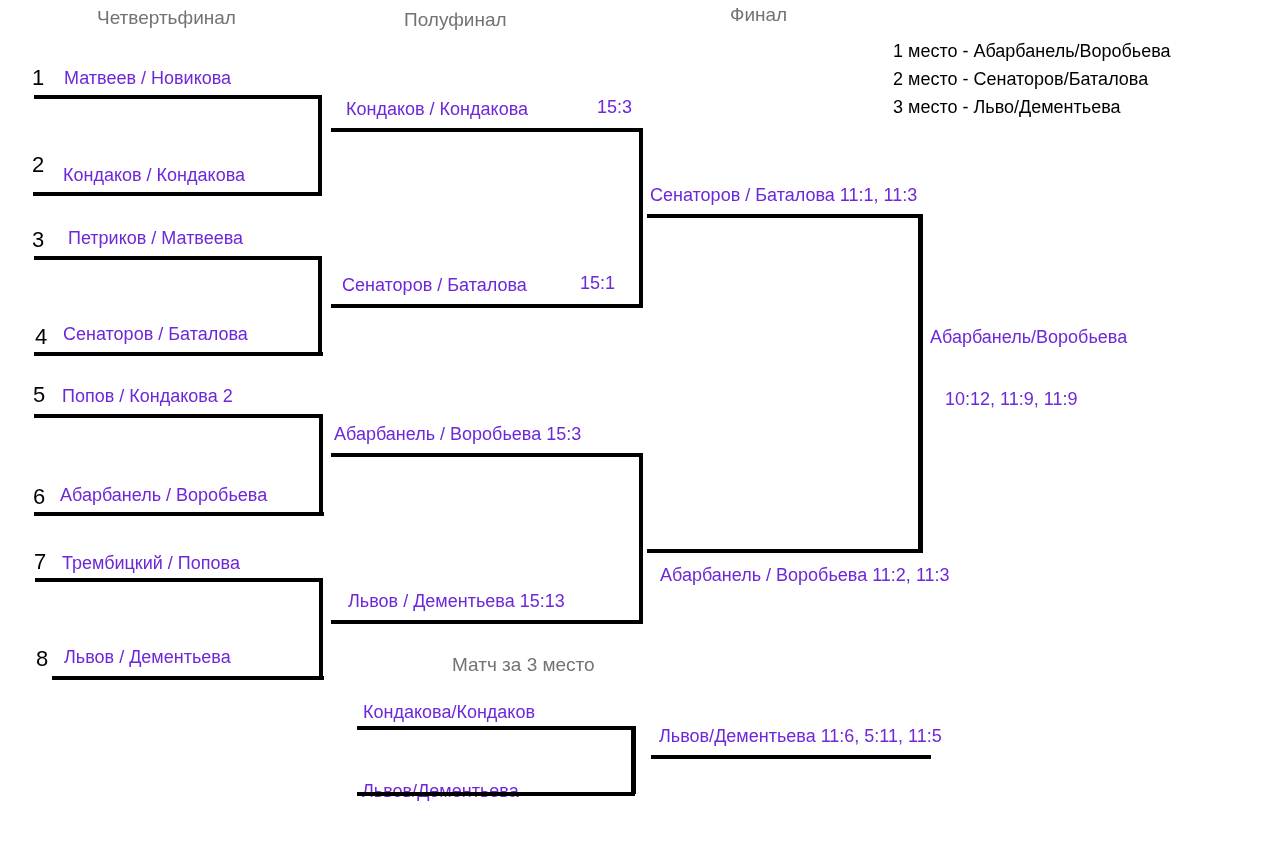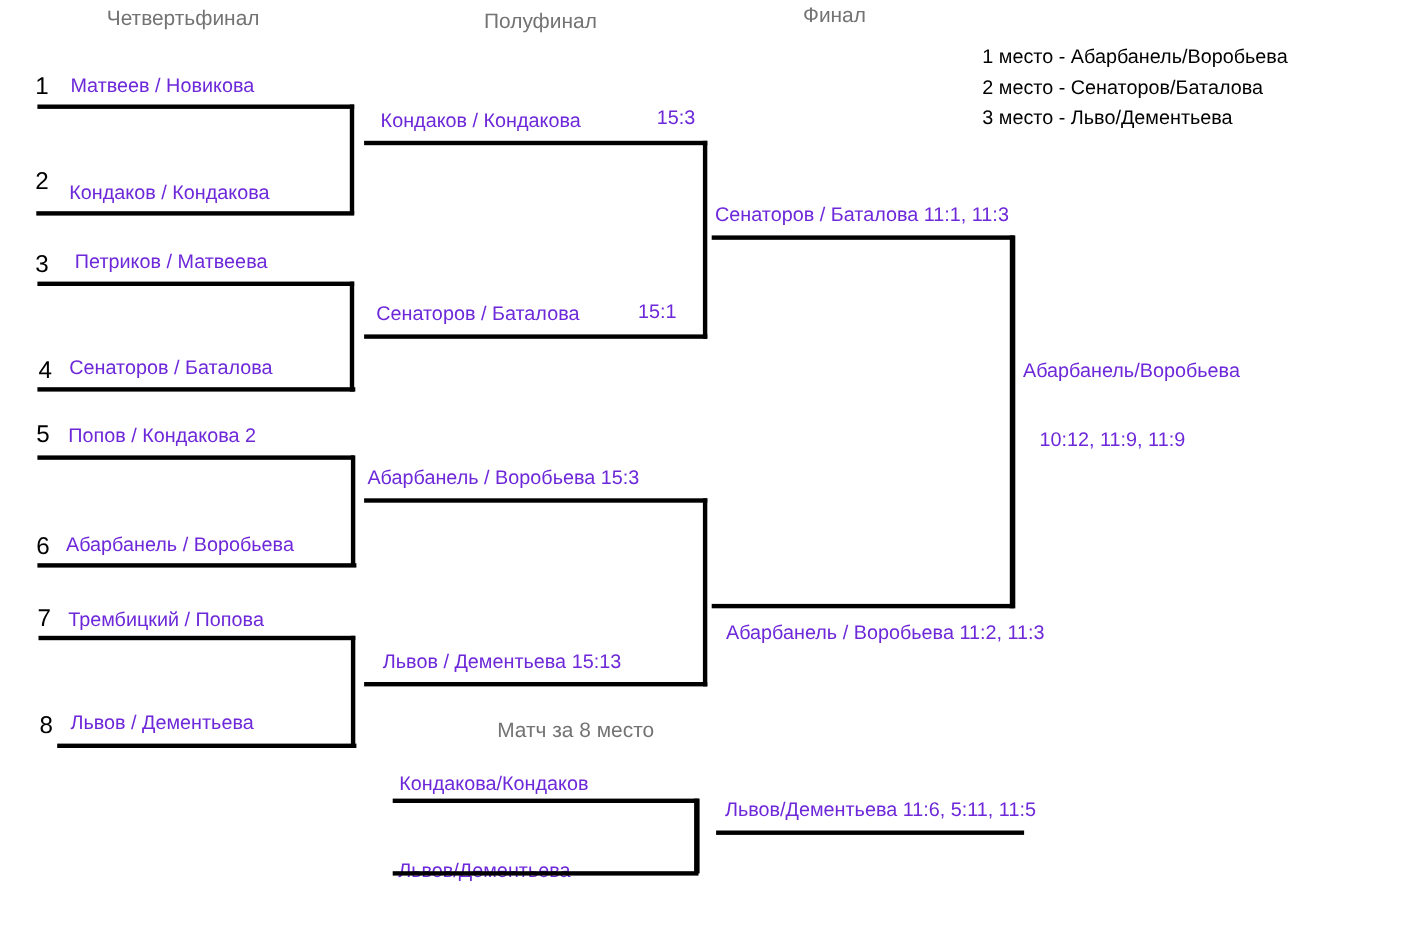--- a/index.html
+++ b/index.html
@@ -48,21 +48,21 @@
     white-space: nowrap;
   }
   .score { font-size: 18px; }
 </style>
 </head>
 <body>
 
 <div id="root">
 
   <div class="lbl round-title" style="left:97px; top:8px;">Четвертьфинал</div>
-  <div class="lbl round-title" style="left:404px; top:10px;margin-left:36px;">Полуфинал</div>
+  <div class="lbl round-title" style="left:404px; top:10px;">Полуфинал</div>
   <div class="lbl round-title" style="left:730px; top:5px;">Финал</div>
 
   <div class="placings" style="left:893px; top:38px;">
     <div>1 место - Абарбанель/Воробьева</div>
     <div>2 место - Сенаторов/Баталова</div>
     <div>3 место - Льво/Дементьева</div>
   </div>
 
   <div class="lbl seed" style="left:32px; top:66px;">1</div>
   <div class="lbl seed" style="left:32px; top:153px;">2</div>
@@ -118,21 +118,21 @@
   <div class="lbl" style="left:650px; top:186px;">Сенаторов / Баталова 11:1, 11:3</div>
   <div class="lbl" style="left:660px; top:566px;">Абарбанель / Воробьева  11:2, 11:3</div>
 
   <div class="line hline" style="left:647px; top:214px; width:275px;"></div>
   <div class="line hline" style="left:647px; top:549px; width:275px;"></div>
   <div class="line vline-thick" style="left:918px; top:214px; height:339px;"></div>
 
   <div class="lbl" style="left:930px; top:328px;">Абарбанель/Воробьева</div>
   <div class="lbl" style="left:945px; top:390px;">10:12, 11:9, 11:9</div>
 
-  <div class="lbl round-title" style="left:452px; top:655px;">Матч за 8 место</div>
+  <div class="lbl round-title" style="left:452px; top:655px;">Матч за 3 место</div>
 
   <div class="lbl" style="left:363px; top:703px;">Кондакова/Кондаков</div>
   <div class="lbl" style="left:362px; top:782px;">Львов/Дементьева</div>
 
   <div class="line hline" style="left:357px; top:726px; width:278px;"></div>
   <div class="line hline" style="left:357px; top:792px; width:278px;"></div>
   <div class="line vline-thick" style="left:631px; top:726px; height:68px;"></div>
 
   <div class="lbl" style="left:659px; top:727px;">Львов/Дементьева 11:6, 5:11, 11:5</div>
   <div class="line hline" style="left:651px; top:755px; width:280px;"></div>

